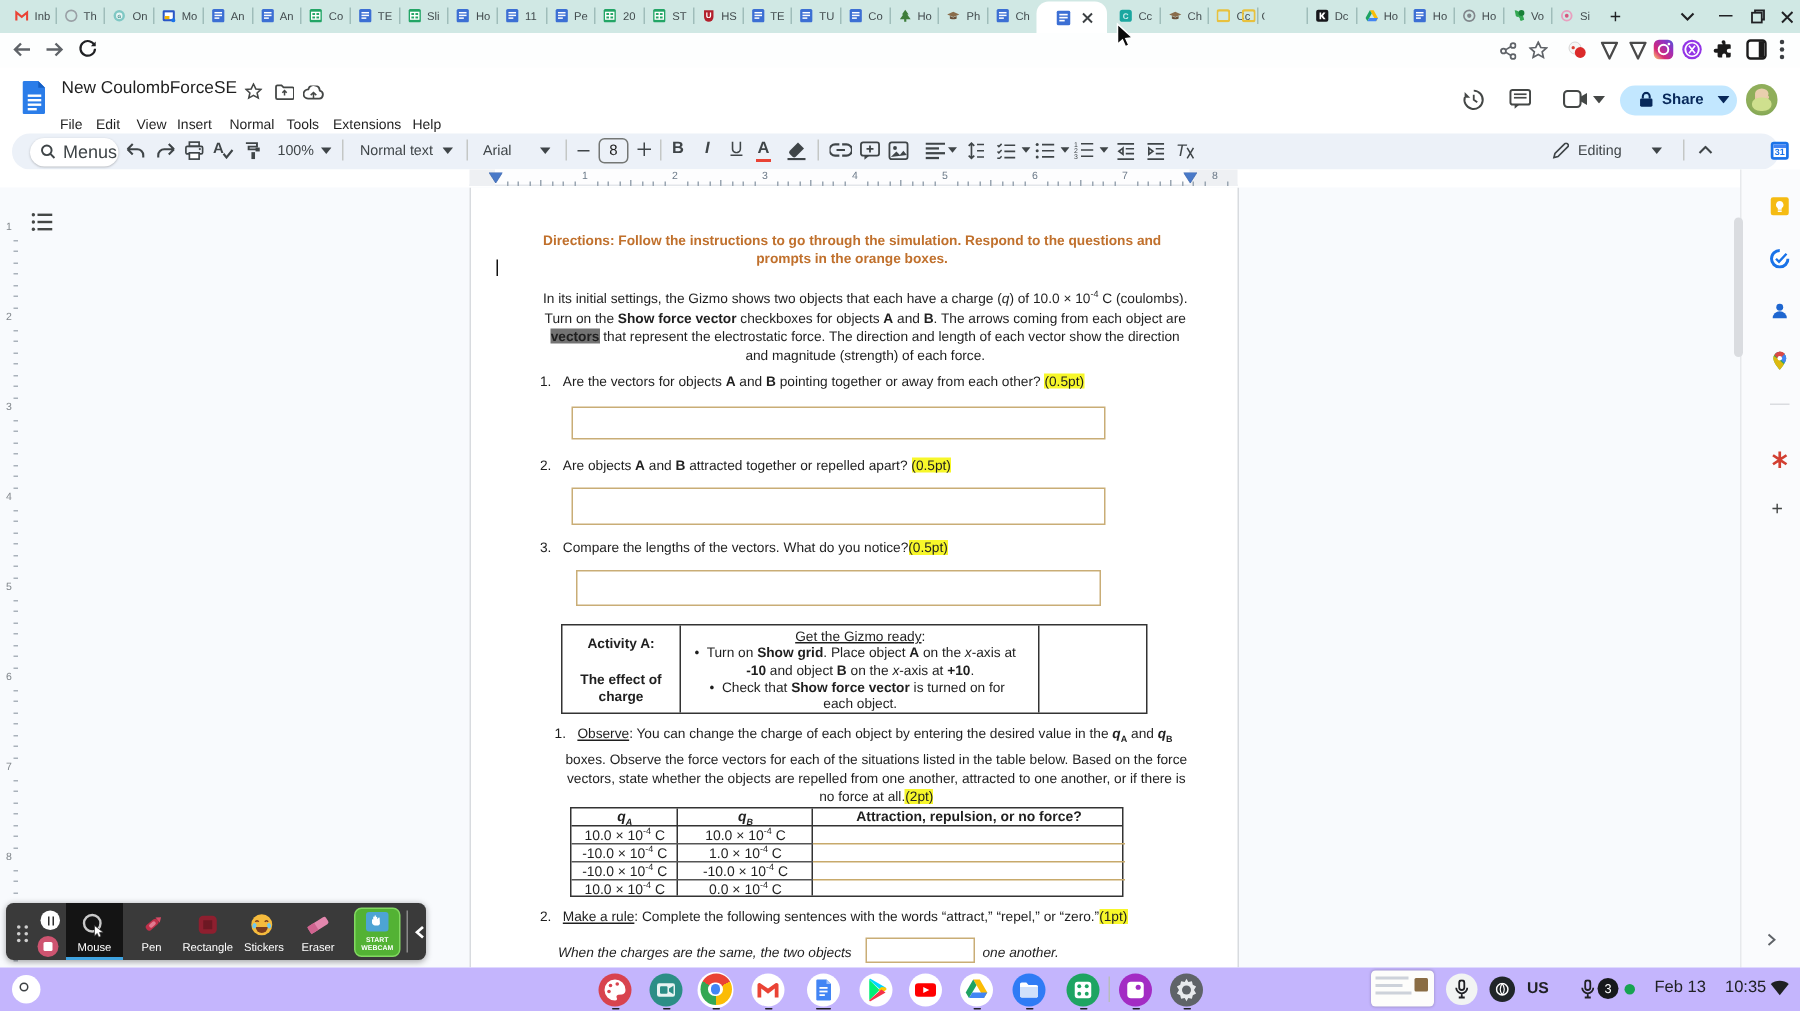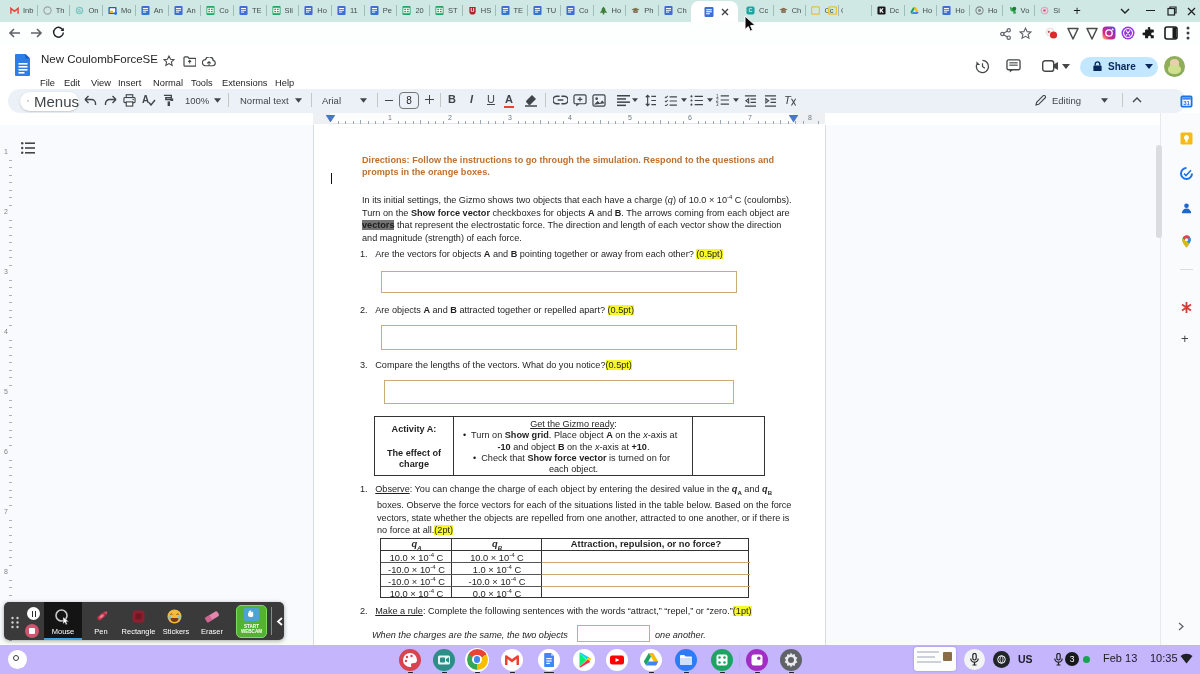--- a/index.html
+++ b/index.html
@@ -9,21 +9,21 @@
   #tabstrip { left:0; top:0; width:1200px; height:22px; background:#d0e8e4; }
   .tab { position:absolute; top:0; height:21px; display:flex; align-items:center; font-size:7.5px; color:#424b4e; overflow:hidden; }
   .tab .fav { width:9px; height:9px; margin-right:4px; flex:none; }
   .tabsep { position:absolute; top:5px; width:1px; height:11px; background:#9fbdba; }
   #activetab { position:absolute; top:1px; height:21px; background:#fff; border-radius:8px 8px 0 0; display:flex; align-items:center; }
   #activetab .fav { width:10px; height:10px; }
   #addrbar { left:0; top:22px; width:1200px; height:23px; background:#fdfefe; }
   #urlpill { position:absolute; left:72px; top:2.5px; width:960px; height:18px; border-radius:9px; background:#edeff0; display:flex; align-items:center; font-size:8.7px; color:#5f6368; }
   #docshead { left:0; top:0; width:1200px; height:88px; }
   .menu { position:absolute; top:78px; font-size:9.3px; color:#1f1f1f; }
-  .t { position:absolute; white-space:nowrap; color:#1f1f1f; }
+  .t { position:absolute; white-space:nowrap; color:#1f1f1f;text-align:center; }
   mark { background:#f7f72a; color:#1f1f1f; }
   .obox { position:absolute; border:1.2px solid #c9ad76; background:#fff; }
   .rlabel { position:absolute; font-size:7.5px; color:#fff; text-align:center; white-space:nowrap; }
   .tick { position:absolute; width:1px; height:3px; top:8px; background:#9aa6b2; }
   .tnum { position:absolute; top:1px; font-size:7px; color:#6c7a89; }
   .app { position:absolute; top:2.5px; width:24px; height:24px; border-radius:50%; }
 </style>
 </head>
 <body>
 <div class="abs" id="tabstrip">
@@ -457,21 +457,21 @@
       <div style="position:absolute;left:4px;top:9px;width:13px;height:9px;border-radius:45%;background:#cfe08e"></div>
     </div>
 </div>
 <div class="abs" id="toolbar" style="left:0;top:88px;width:1200px;height:25px;background:#fff">
 <div class="abs" style="left:8px;top:1px;width:1178px;height:24px;background:#ecf1f8;border-radius:12px"></div>
 <div class="abs" style="left:20px;top:3.5px;width:59px;height:19px;background:#fff;border-radius:10px;display:flex;align-items:center;box-shadow:0 0.5px 1.5px rgba(0,0,0,.25)">
 <svg style="margin-left:7px" width="10" height="10" viewBox="0 0 10 10">
         <circle cx="4.2" cy="4.2" r="3.2" fill="none" stroke="#3f4548" stroke-width="1.3"></circle>
         <path d="M6.6 6.6 9.3 9.3" stroke="#3f4548" stroke-width="1.3"></path>
       </svg>
-<span style="margin-left:5px;font-size:15px;color:#3f4548">Menus</span>
+<span style="margin-left:5px;font-size:12px;color:#3f4548">Menus</span>
     </div>
 <svg class="abs" style="left:84px;top:7px" width="13" height="11" viewBox="0 0 13 11">
       <path d="M1 4.5 4.5 1M1 4.5 4.5 8M1.5 4.5h6a4 4 0 0 1 4 4V10" stroke="#3f4548" stroke-width="1.4" fill="none"></path>
     </svg>
 <svg class="abs" style="left:104px;top:7px" width="13" height="11" viewBox="0 0 13 11">
       <path d="M12 4.5 8.5 1M12 4.5 8.5 8M11.5 4.5h-6a4 4 0 0 0-4 4V10" stroke="#3f4548" stroke-width="1.4" fill="none"></path>
     </svg>
 <svg class="abs" style="left:123px;top:6px" width="13" height="13" viewBox="0 0 14 14">
       <rect x="3.5" y="0.8" width="7" height="3" fill="none" stroke="#3f4548" stroke-width="1.2"></rect>
       <rect x="1" y="3.8" width="12" height="5.5" rx="1" fill="none" stroke="#3f4548" stroke-width="1.2"></rect>

